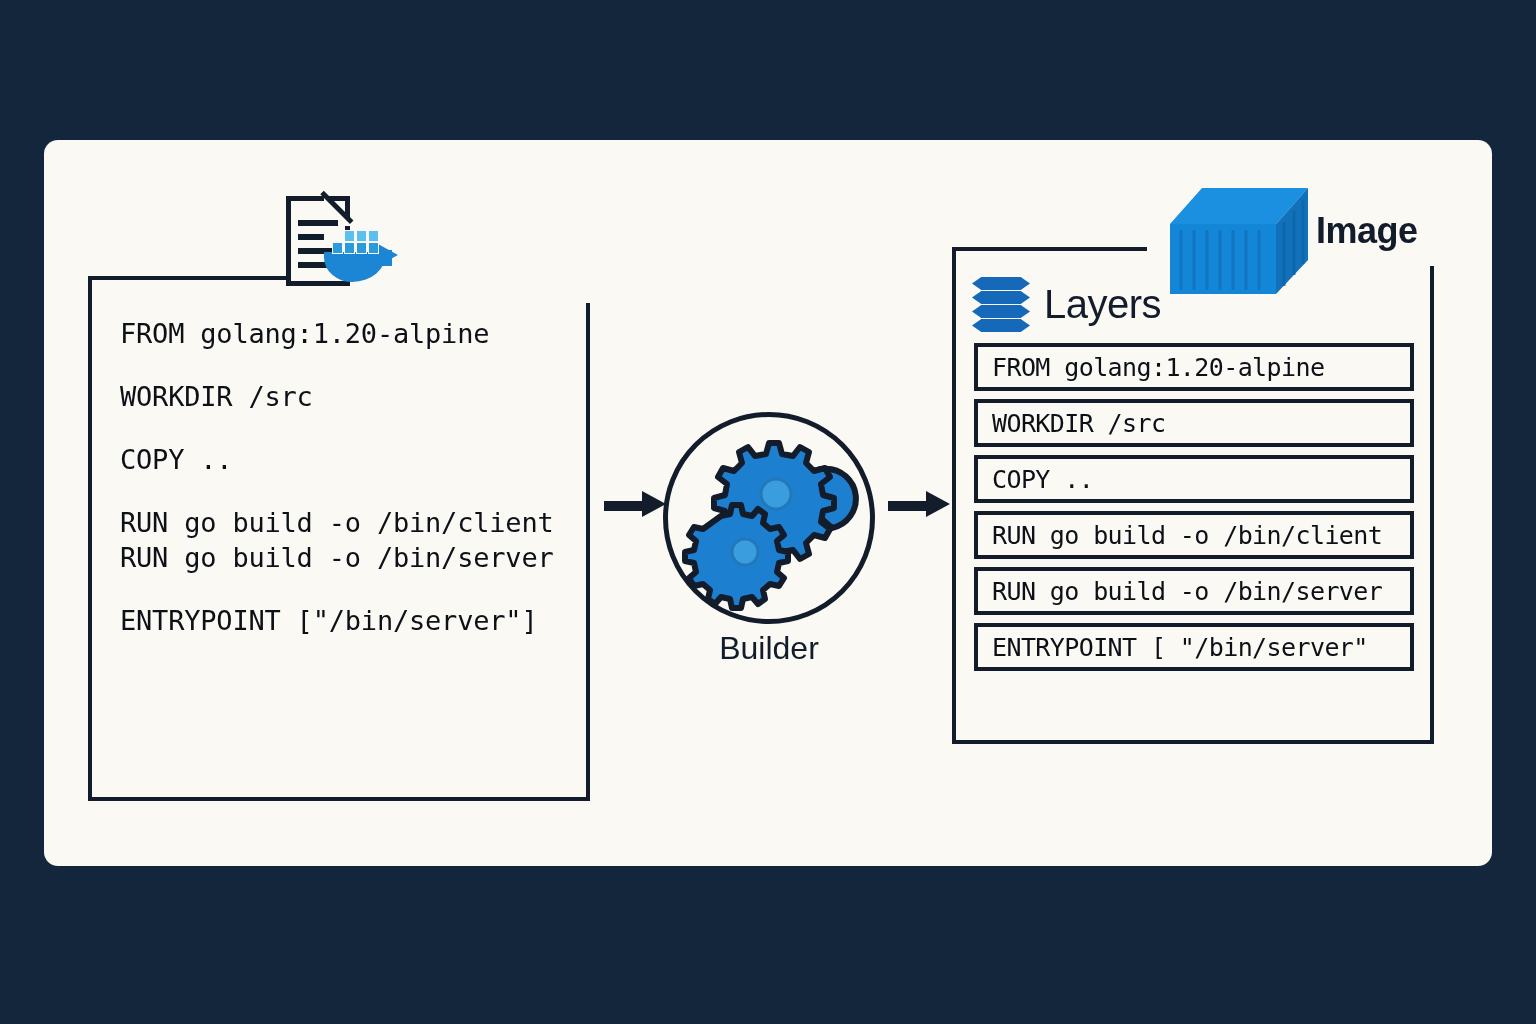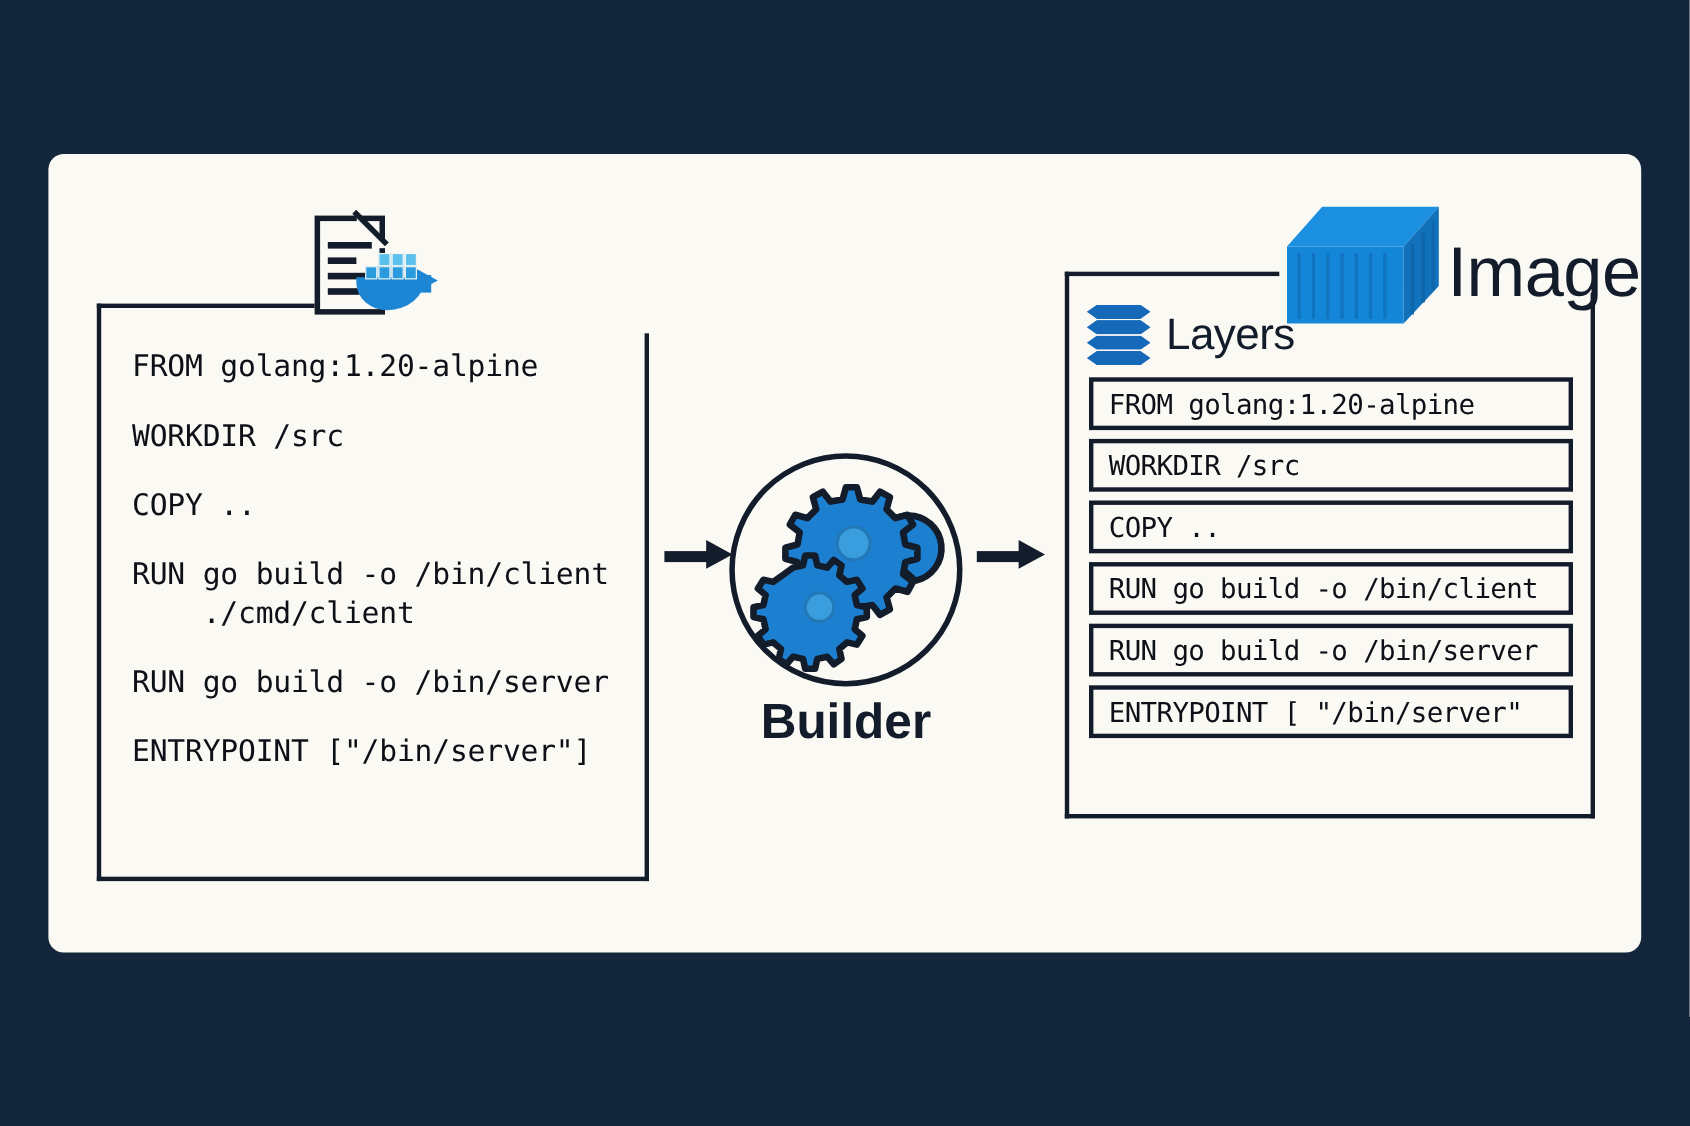--- a/index.html
+++ b/index.html
@@ -90,35 +90,35 @@
 
   
   .builder{position:absolute;left:663px;top:412px;width:212px;height:212px;}
   .builder-circle{
     position:absolute;left:0;top:0;width:212px;height:212px;
     border:5px solid #131c2b;border-radius:50%;box-sizing:border-box;
     background:transparent;
   }
   .builder-label{
     position:absolute;left:663px;top:630px;width:212px;
-    text-align:center;font-size:45px;font-weight:700;color:#131c2b;
+    text-align:center;font-size:32px;font-weight:400;color:#131c2b;
   }
 
   
   .arrow{position:absolute;height:14px;}
   .arrow-shaft{position:absolute;left:0;top:4px;height:10px;background:#131c2b;}
   .arrow-head{
     position:absolute;top:-6px;width:0;height:0;
     border-top:13px solid transparent;
     border-bottom:13px solid transparent;
     border-left:24px solid #131c2b;
   }
 
   
-  .image-panel{position:absolute;left:952px;top:247px;width:552px;height:497px;margin-left:16px;}
+  .image-panel{position:absolute;left:952px;top:247px;width:552px;height:497px;}
   .ip-top-left{left:0;top:0;width:195px;height:4px;}
   .ip-left{left:0;top:0;width:4px;height:497px;}
   .ip-right{left:478px;top:19px;width:4px;height:478px;}
   .ip-bottom{left:0;top:493px;width:482px;height:4px;}
 
   .layers-head{position:absolute;left:20px;top:30px;display:flex;align-items:center;}
   .layers-icon{position:relative;width:58px;height:54px;margin-right:14px;}
   .slab{
     position:absolute;left:0;width:58px;height:13px;
     background:#1668b8;
@@ -139,42 +139,41 @@
   }
   .layer-text{
     font-family:"DejaVu Sans Mono","Liberation Mono",monospace;
     font-size:25px;color:#0d1117;white-space:nowrap;letter-spacing:-0.6px;
   }
 
   
   .cube-wrap{position:absolute;left:1168px;top:186px;width:142px;height:112px;}
   .cube-label{
     position:absolute;left:1316px;top:210px;
-    font-size:64px;font-weight:400;color:#131c2b;letter-spacing:-0.5px;
+    font-size:36px;font-weight:700;color:#131c2b;letter-spacing:-0.5px;
   }
 </style>
 </head>
 <body>
 
 <div id="stage">
 
   <div class="card"></div>
 
   <div class="dockerfile-panel">
     <div class="frame-line df-top-left"></div>
     <div class="frame-line df-left"></div>
     <div class="frame-line df-right"></div>
     <div class="frame-line df-bottom"></div>
 
     <div class="df-code">
       <div class="df-line">FROM golang:1.20-alpine</div>
       <div class="df-line">WORKDIR /src</div>
       <div class="df-line">COPY ..</div>
       <div class="df-line" style="margin-bottom:8px;">RUN go build -o /bin/client</div>
-      <div class="df-line">    ./cmd/client</div>
       <div class="df-line">RUN go build -o /bin/server</div>
       <div class="df-line" style="margin-bottom:0;">ENTRYPOINT ["/bin/server"]</div>
     </div>
   </div>
 
   <div class="df-header">
     <div class="doc-docker-icon">
       <div class="sheet"></div>
       <div class="sheet-corner"></div>
       <div class="sheet-corner-line"></div>

